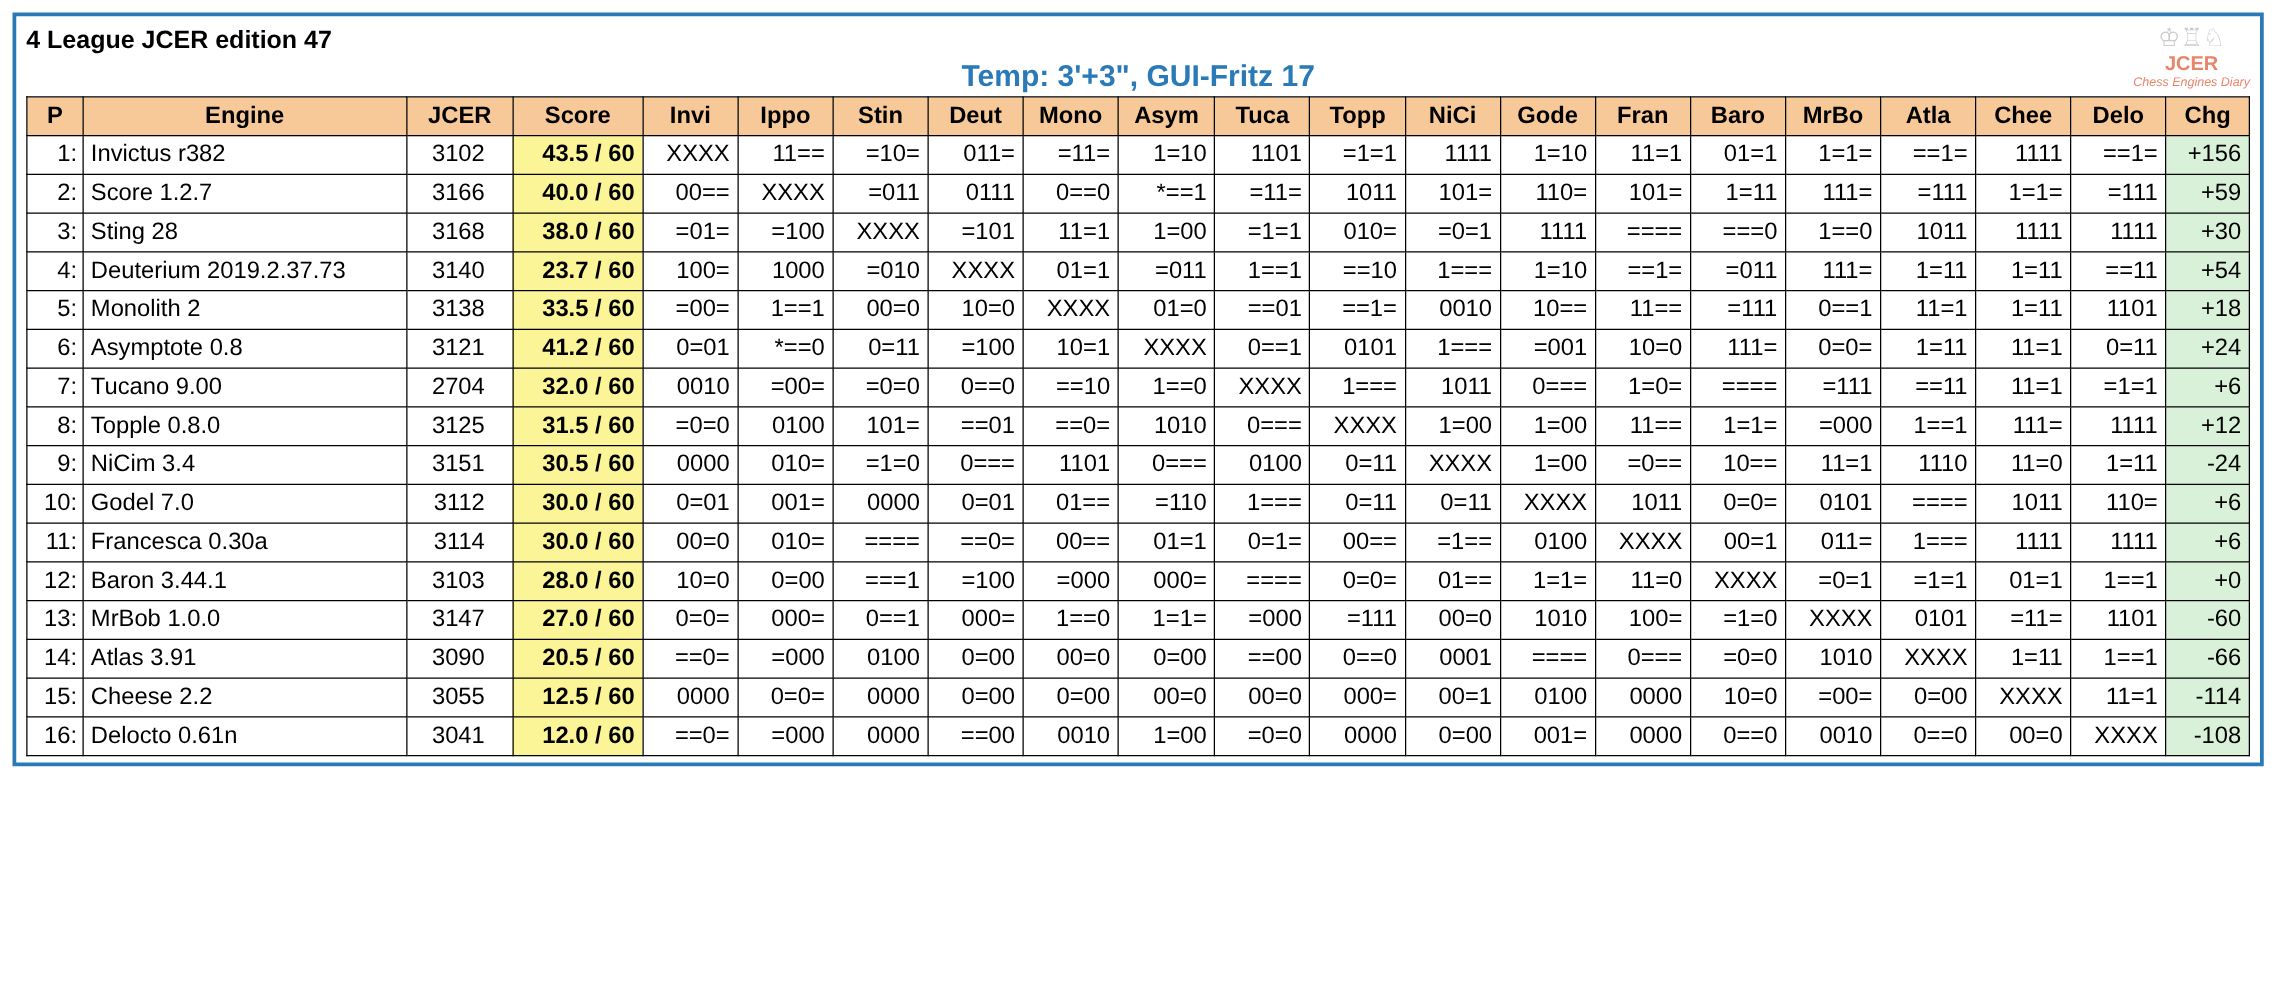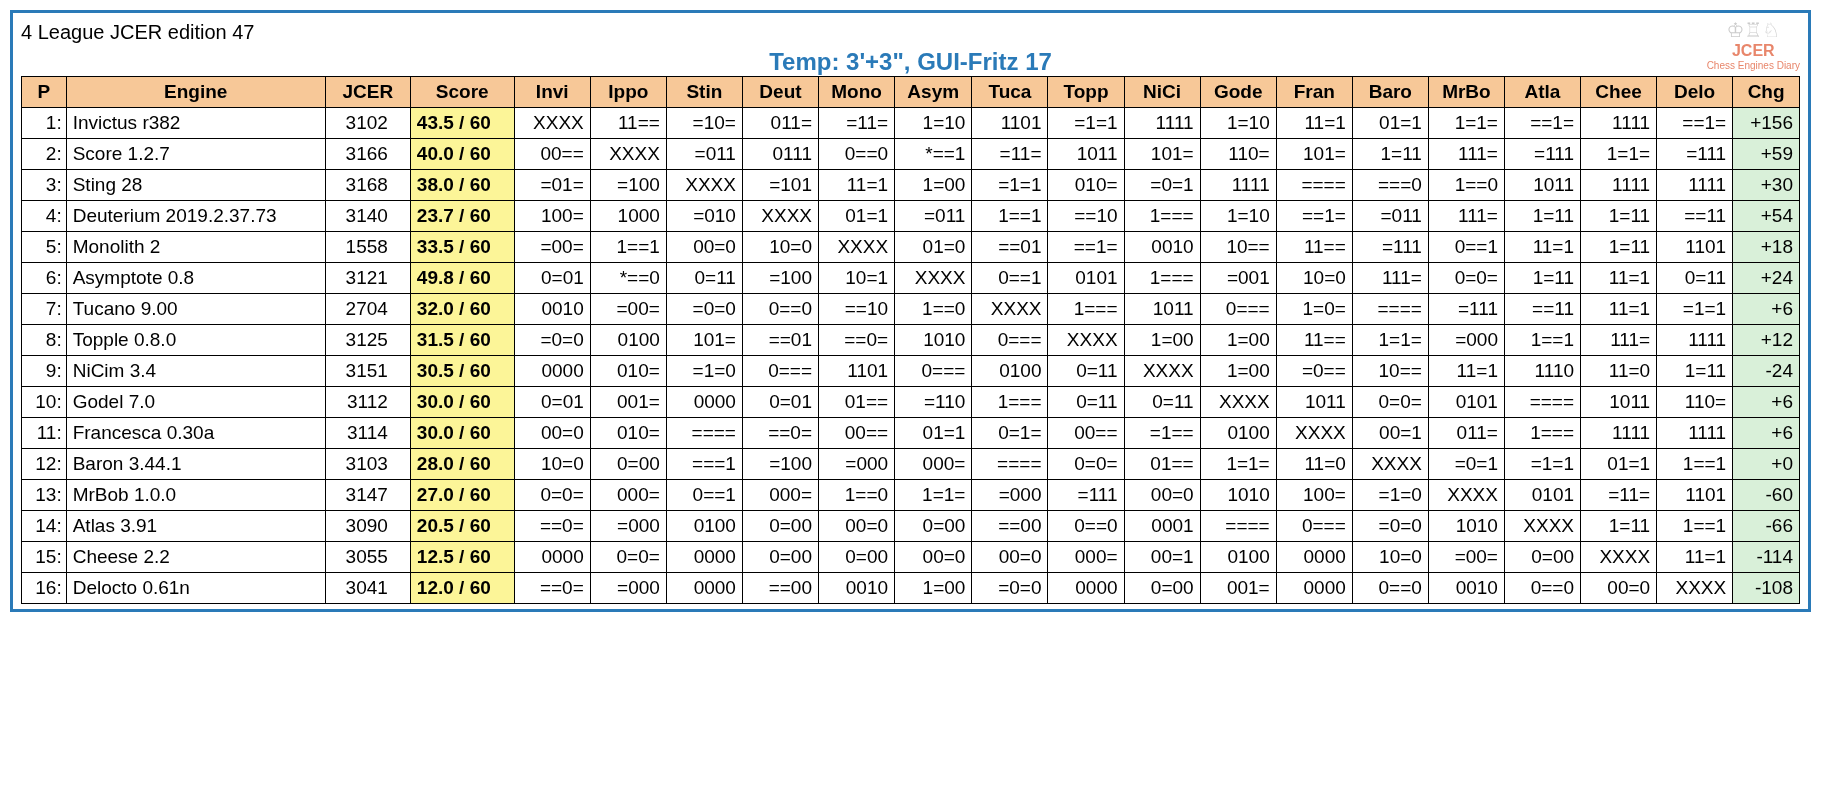--- a/index.html
+++ b/index.html
@@ -13,21 +13,21 @@
     padding: 5px 8px;
     position: relative;
   }
   .header-area {
     display: flex;
     justify-content: space-between;
     align-items: flex-start;
     margin-bottom: 5px;
   }
   .header-left {
-    font-weight: normal;
+    font-weight: bold;
     font-size: 20px;
     line-height: 1.4;
   }
   .header-center {
     color: #2a7ab8;
     font-weight: bold;
     font-size: 24px;
     position: absolute;
     left: 50%;
     transform: translateX(-50%);
@@ -43,20 +43,21 @@
     color: #ccc;
   }
   .logo-text {
     color: #e8866b;
     font-weight: bold;
     font-size: 16px;
   }
   .logo-sub {
     color: #e8866b;
     font-size: 10px;
+    font-style: italic;
   }
   table {
     border-collapse: collapse;
     width: 100%;
     font-size: 19px;
   }
   th, td {
     border: 1px solid #000;
     padding: 4px 6px;
     text-align: center;
@@ -74,21 +75,21 @@
     text-align: right;
     padding-right: 4px;
   }
   td.jcer {
     text-align: right;
     padding-right: 22px;
   }
   td.score {
     background: #fcf598;
     font-weight: bold;
-    text-align: left;
+    text-align: right;
     padding-left: 6px;
   }
   td.chg {
     background: #d9f0d9;
     text-align: right;
     padding-right: 6px;
   }
   td.result {
     text-align: right;
     padding-right: 6px;
@@ -225,21 +226,21 @@
           <td class="result">=011</td>
           <td class="result">111=</td>
           <td class="result">1=11</td>
           <td class="result">1=11</td>
           <td class="result">==11</td>
           <td class="chg">+54</td>
         </tr>
         <tr>
           <td class="pos">5:</td>
           <td class="engine">Monolith 2</td>
-          <td class="jcer">1558</td>
+          <td class="jcer">3138</td>
           <td class="score">33.5 / 60</td>
           <td class="result">=00=</td>
           <td class="result">1==1</td>
           <td class="result">00=0</td>
           <td class="result">10=0</td>
           <td class="result">XXXX</td>
           <td class="result">01=0</td>
           <td class="result">==01</td>
           <td class="result">==1=</td>
           <td class="result">0010</td>
@@ -249,21 +250,21 @@
           <td class="result">0==1</td>
           <td class="result">11=1</td>
           <td class="result">1=11</td>
           <td class="result">1101</td>
           <td class="chg">+18</td>
         </tr>
         <tr>
           <td class="pos">6:</td>
           <td class="engine">Asymptote 0.8</td>
           <td class="jcer">3121</td>
-          <td class="score">49.8 / 60</td>
+          <td class="score">41.2 / 60</td>
           <td class="result">0=01</td>
           <td class="result">*==0</td>
           <td class="result">0=11</td>
           <td class="result">=100</td>
           <td class="result">10=1</td>
           <td class="result">XXXX</td>
           <td class="result">0==1</td>
           <td class="result">0101</td>
           <td class="result">1===</td>
           <td class="result">=001</td>

